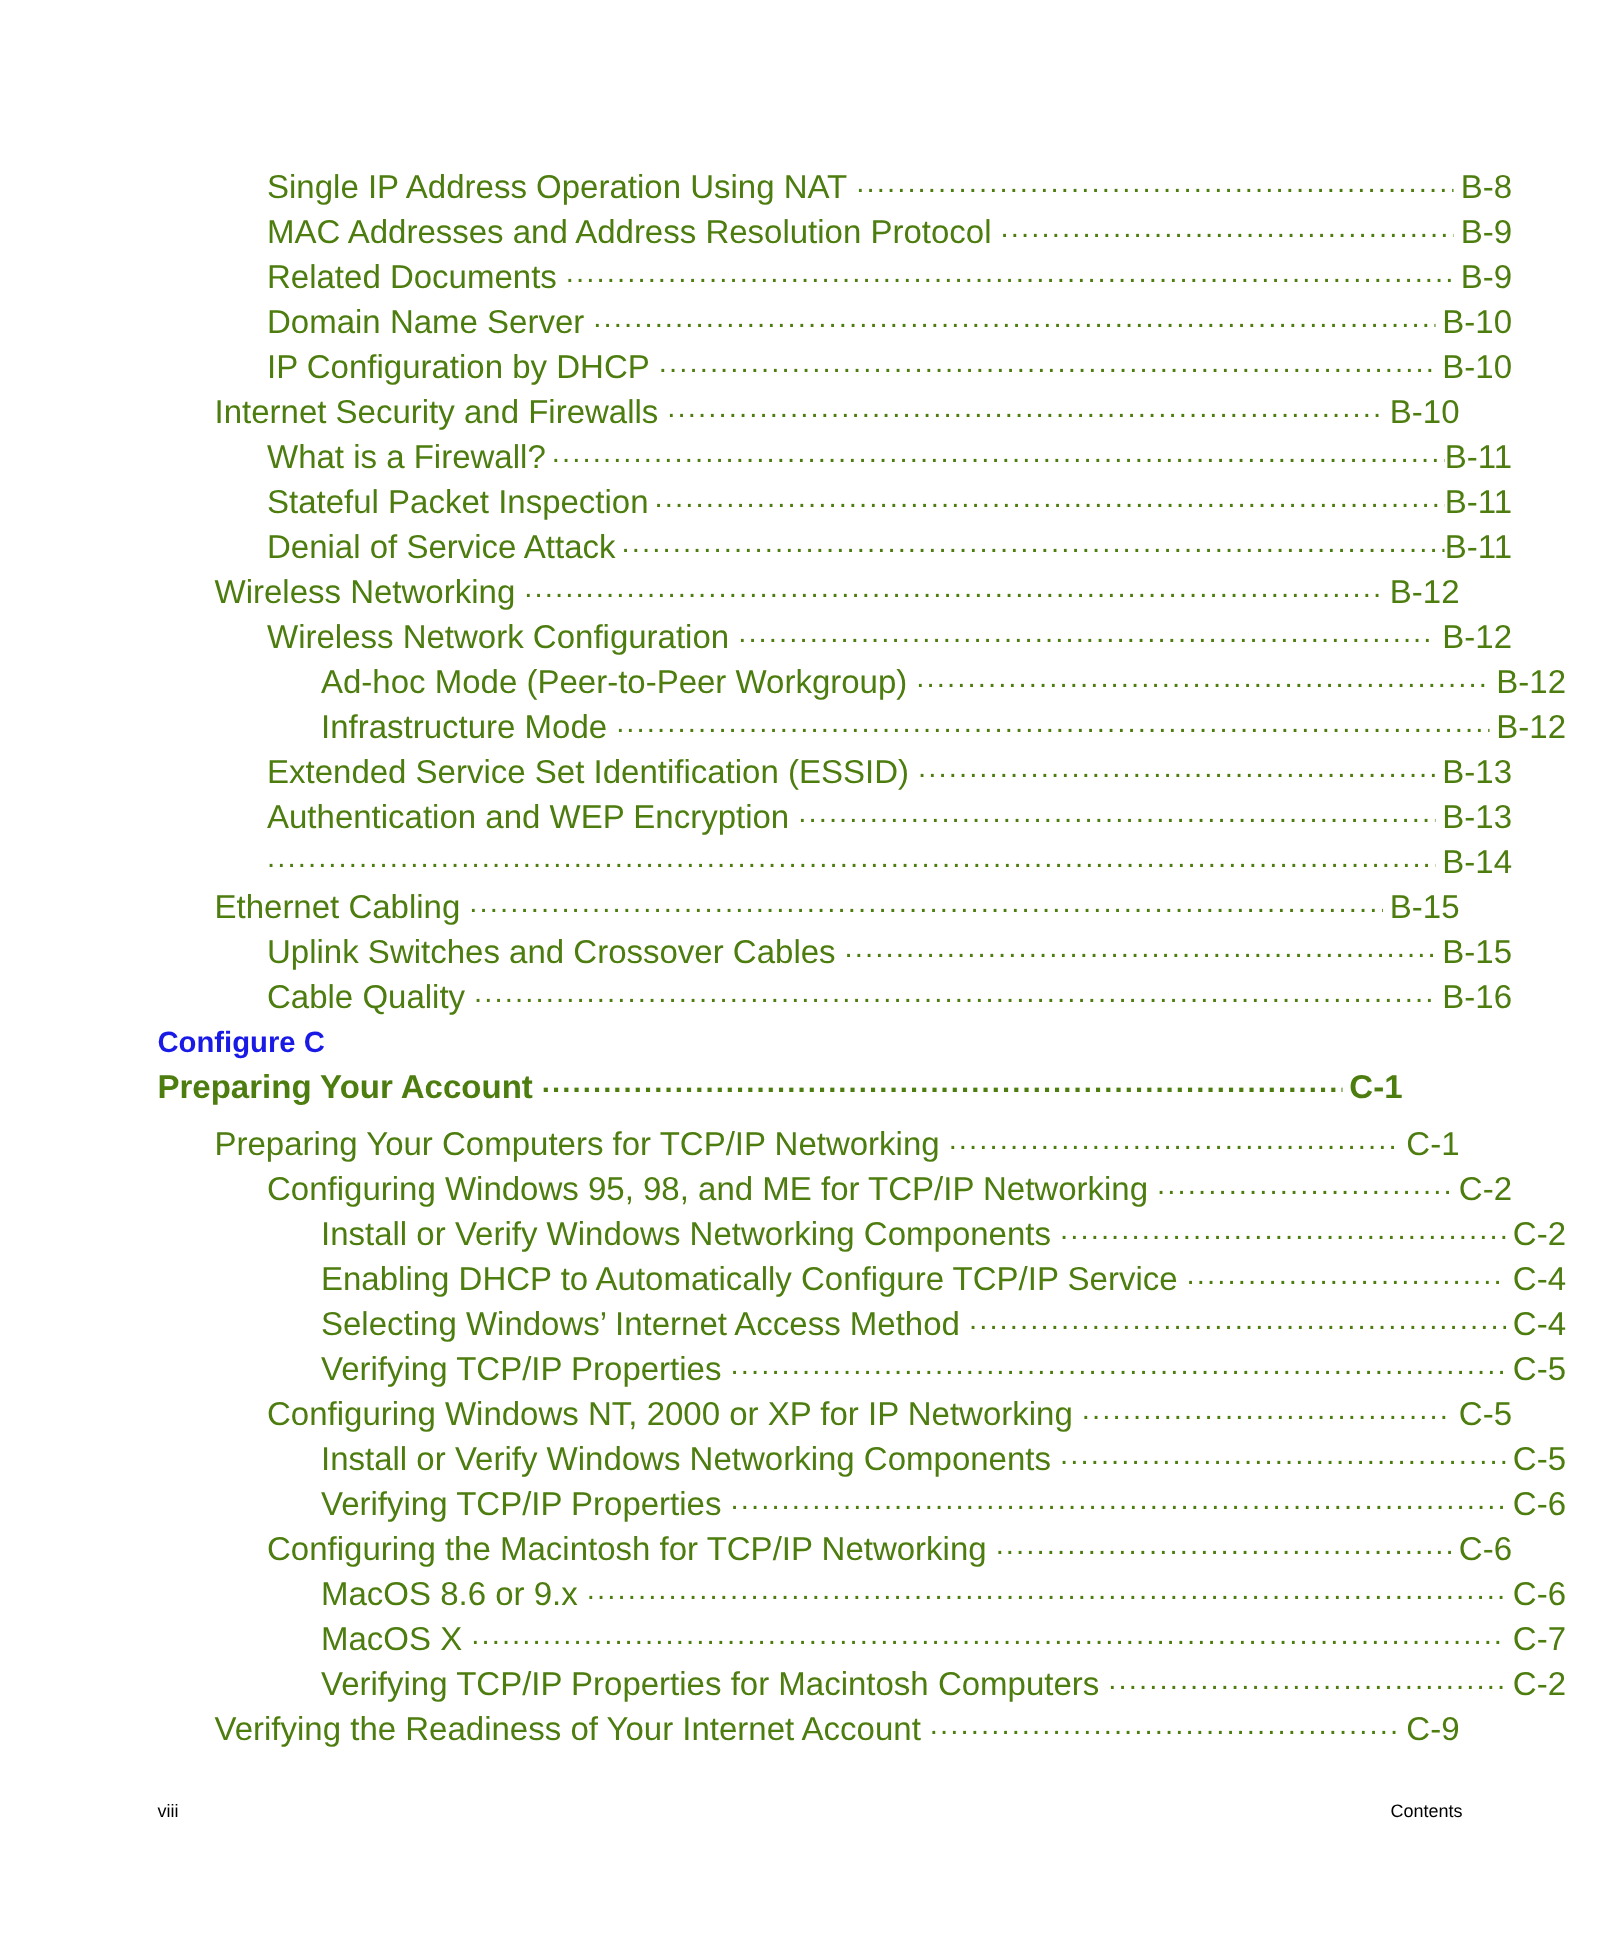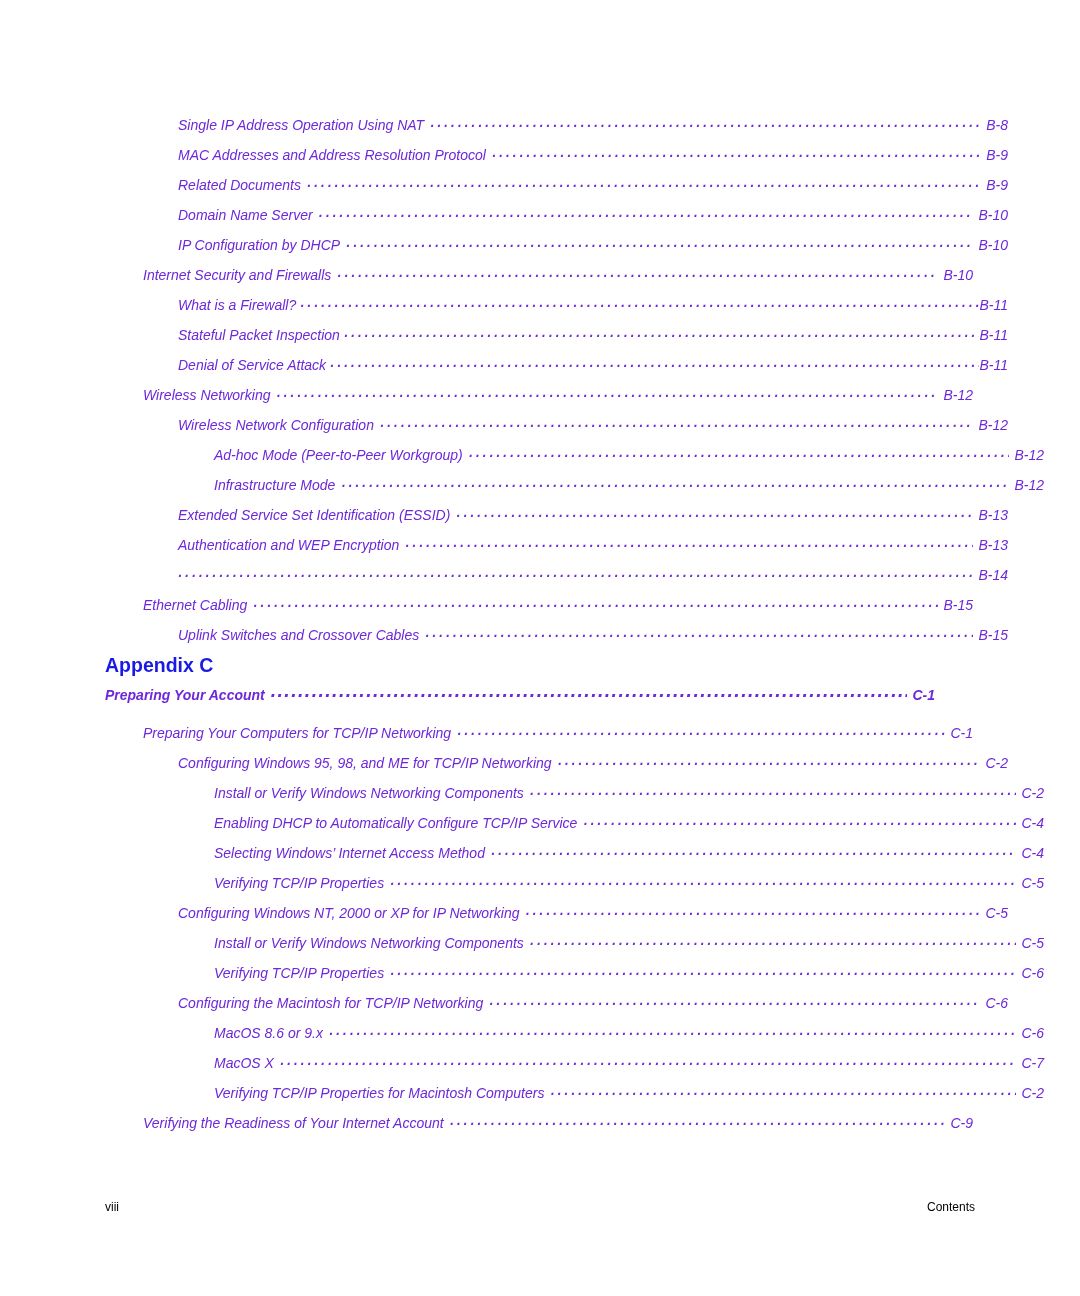--- a/index.html
+++ b/index.html
@@ -28,26 +28,25 @@
     position: absolute;
     left: 105px;
     top: 110px;
     width: 830px;   
   }
 
   .toc-line {
     display: flex;
     align-items: baseline;
     width: 100%;
-    color: #6d28d9;
-    font-size: 14px;
+    color: #4d7c0f;
+    font-size: 22px;
     line-height: 30px;
     height: 30px;
     white-space: nowrap;
-    font-style: italic;
   }  
   .lvl-1 { padding-left: 38px;  }  
   .lvl-2 { padding-left: 73px;  }  
   .lvl-3 { padding-left: 109px; }  
 
   .toc-line .title {
     flex: 0 0 auto;
     padding-right: 6px;
   }
   .toc-line .leader {
@@ -199,23 +198,28 @@
         <div class="toc-line lvl-1">
           <span class="title">Ethernet Cabling</span>
           <span class="leader"></span>
           <span class="pageno">B-15</span>
         </div>
         <div class="toc-line lvl-2">
           <span class="title">Uplink Switches and Crossover Cables</span>
           <span class="leader"></span>
           <span class="pageno">B-15</span>
         </div>
+        <div class="toc-line lvl-2">
+          <span class="title">Cable Quality</span>
+          <span class="leader"></span>
+          <span class="pageno">B-16</span>
+        </div>
       </div>
 
-    <div class="appendix-label">Appendix C</div>
+    <div class="appendix-label">Configure C</div>
 
     <div class="toc-line bold">
       <span class="title">Preparing Your Account</span>
       <span class="leader"></span>
       <span class="pageno">C-1</span>
     </div>
 
     <div class="gap-sm"></div>
 
     <div id="toc-c-list">

